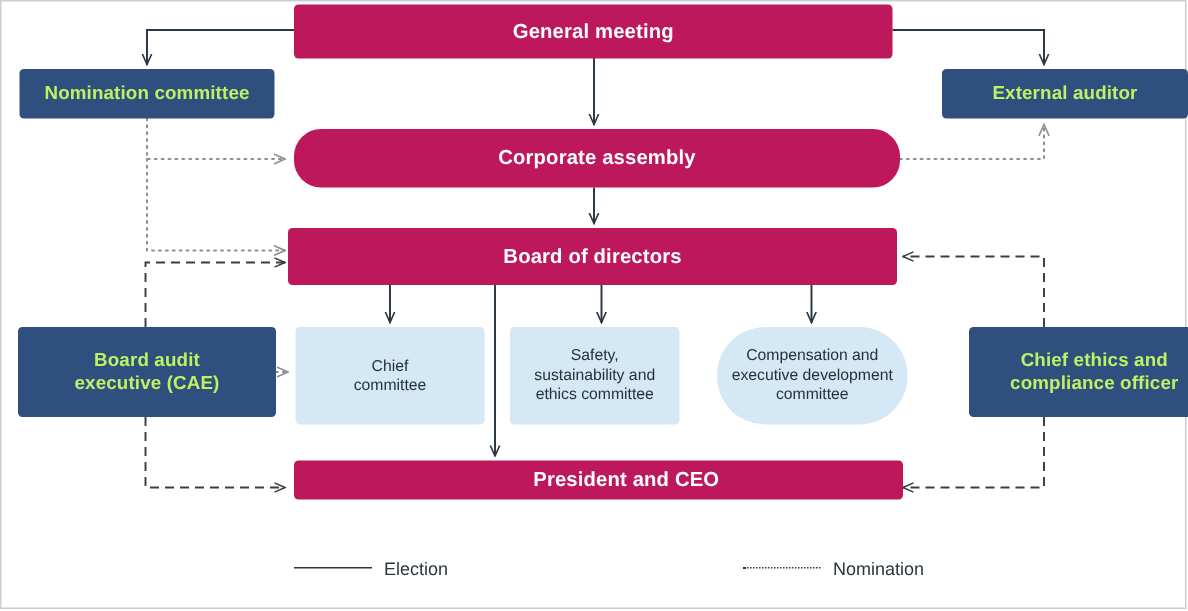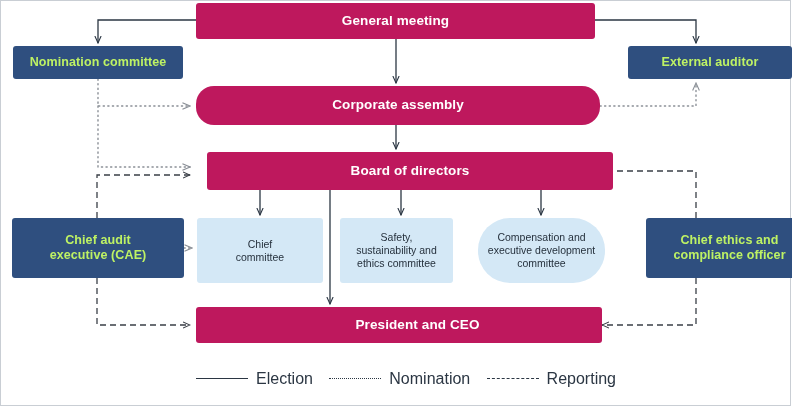--- a/index.html
+++ b/index.html
@@ -73,21 +73,21 @@
   }
   .legend-swatch {
     width: 52px;
     height: 2px;
     position: relative;
   }
   .sw-solid { border-top: 1.6px solid #2b3643; }
   .sw-dotted { border-top: 1.8px dotted #2b3643; }
   .sw-dashed { border-top: 1.6px dashed #2b3643; }
   .legend-text {
-    font-size: 16px;
+    font-size: 12px;
     color: #2b3643;
   }
   .border-frame {
     position: absolute;
     left: 0; top: 0;
     width: 791px; height: 406px;
     border: 1px solid #c9ced4;
     box-sizing: border-box;
     pointer-events: none;
   }
@@ -161,26 +161,26 @@
 </div>
 
 <div class="node-box node-blue" style="left:612px; top:46px; width:164px; height:33px;margin-left:16px;">
   <span class="node-label">External auditor</span>
 </div>
 
 <div class="node-box node-dark" style="left:196px; top:86px; width:404px; height:39px;border-radius:18px;">
   <span class="node-label">Corporate assembly</span>
 </div>
 
-<div class="node-box node-dark" style="left:207px; top:152px; width:406px; height:38px;">
+<div class="node-box node-dark" style="left:192px; top:152px; width:406px; height:38px;">
   <span class="node-label">Board of directors</span>
 </div>
 
 <div class="node-box node-blue" style="left:12px; top:218px; width:172px; height:60px;">
-  <span class="node-label">Chief audit
+  <span class="node-label">Board audit
 executive (CAE)</span>
 </div>
 
 <div class="node-box node-light" style="left:197px; top:218px; width:126px; height:65px;">
   <span class="node-label">Chief
 committee</span>
 </div>
 
 <div class="node-box node-light" style="left:340px; top:218px; width:113px; height:65px;">
   <span class="node-label">Safety,
@@ -192,30 +192,26 @@
   <span class="node-label">Compensation and
 executive development
 committee</span>
 </div>
 
 <div class="node-box node-blue" style="left:646px; top:218px; width:167px; height:60px;">
   <span class="node-label">Chief ethics and
 compliance officer</span>
 </div>
 
-<div class="node-box node-dark" style="left:196px; top:307px; width:406px; height:36px;padding-left:37px;">
+<div class="node-box node-dark" style="left:196px; top:307px; width:406px; height:26px;padding-left:37px;">
   <span class="node-label">President and CEO</span>
 </div>
 
 <div class="legend">
   <div class="legend-item">
     <span class="legend-swatch sw-solid"></span>
     <span class="legend-text">Election</span>
   </div>
   <div class="legend-item">
     <span class="legend-swatch sw-dotted"></span>
     <span class="legend-text">Nomination</span>
   </div>
-  <div class="legend-item">
-    <span class="legend-swatch sw-dashed"></span>
-    <span class="legend-text">Reporting</span>
-  </div>
 </div>
 
 </body></html>

